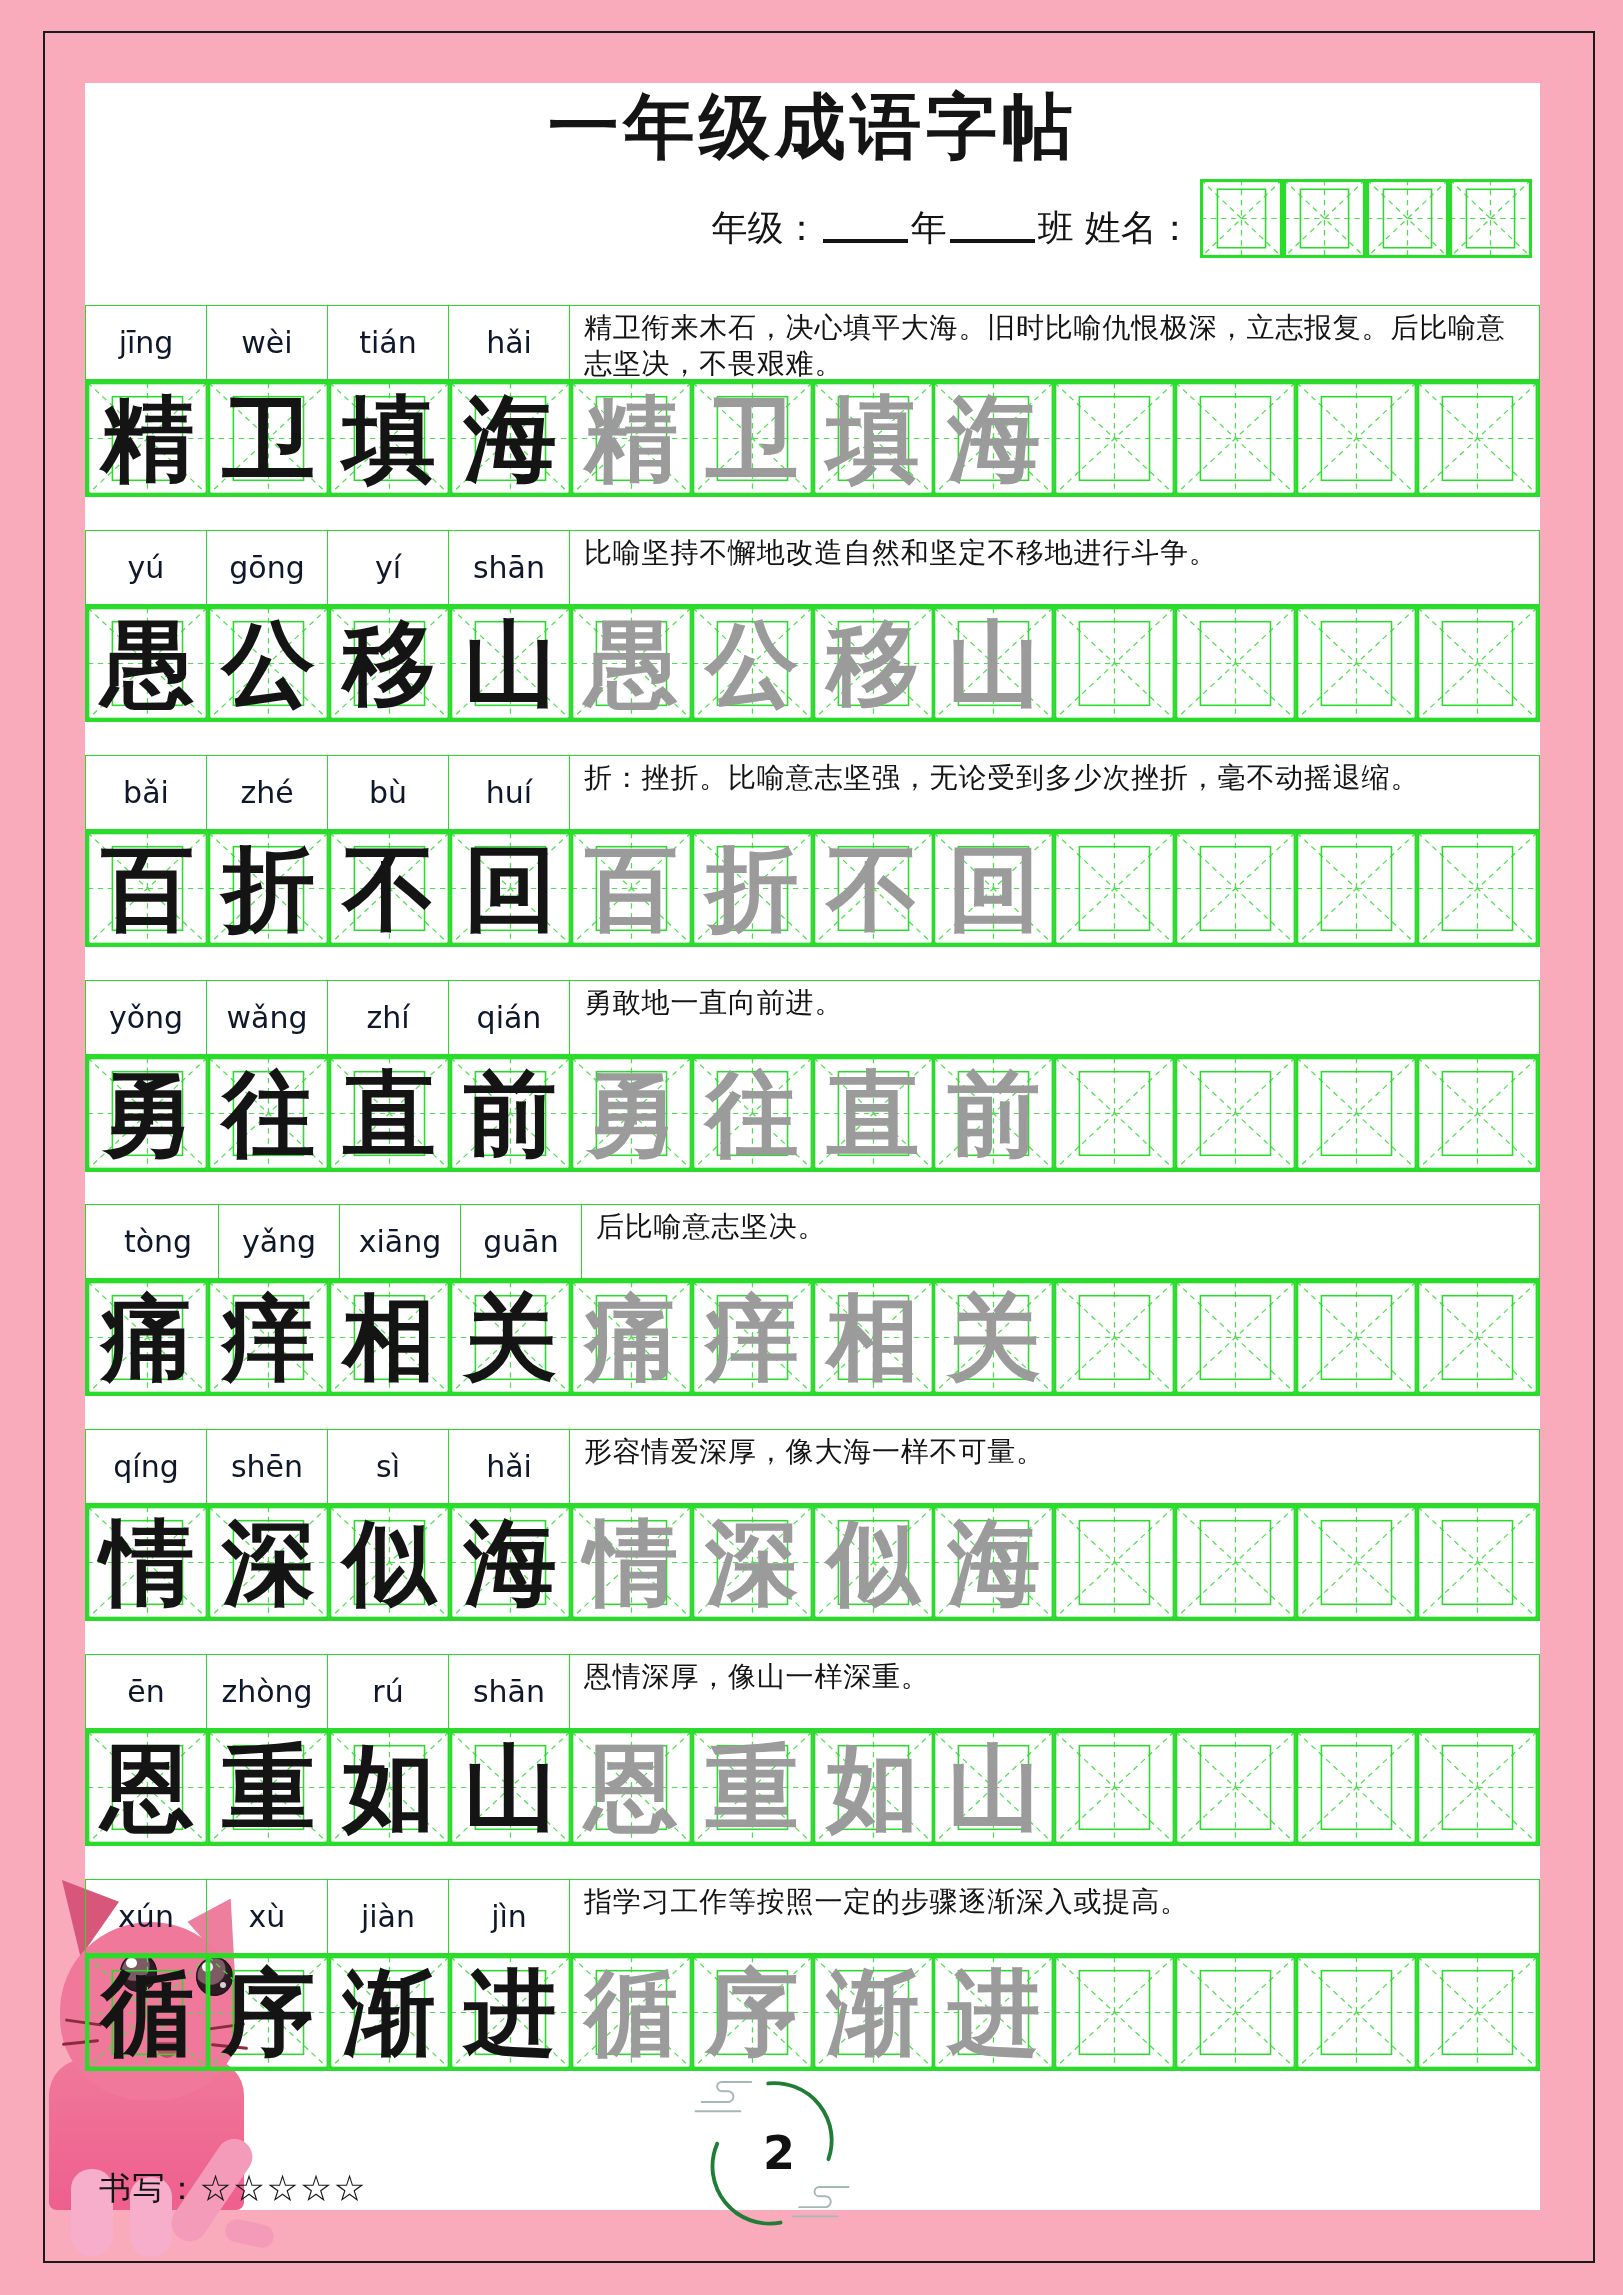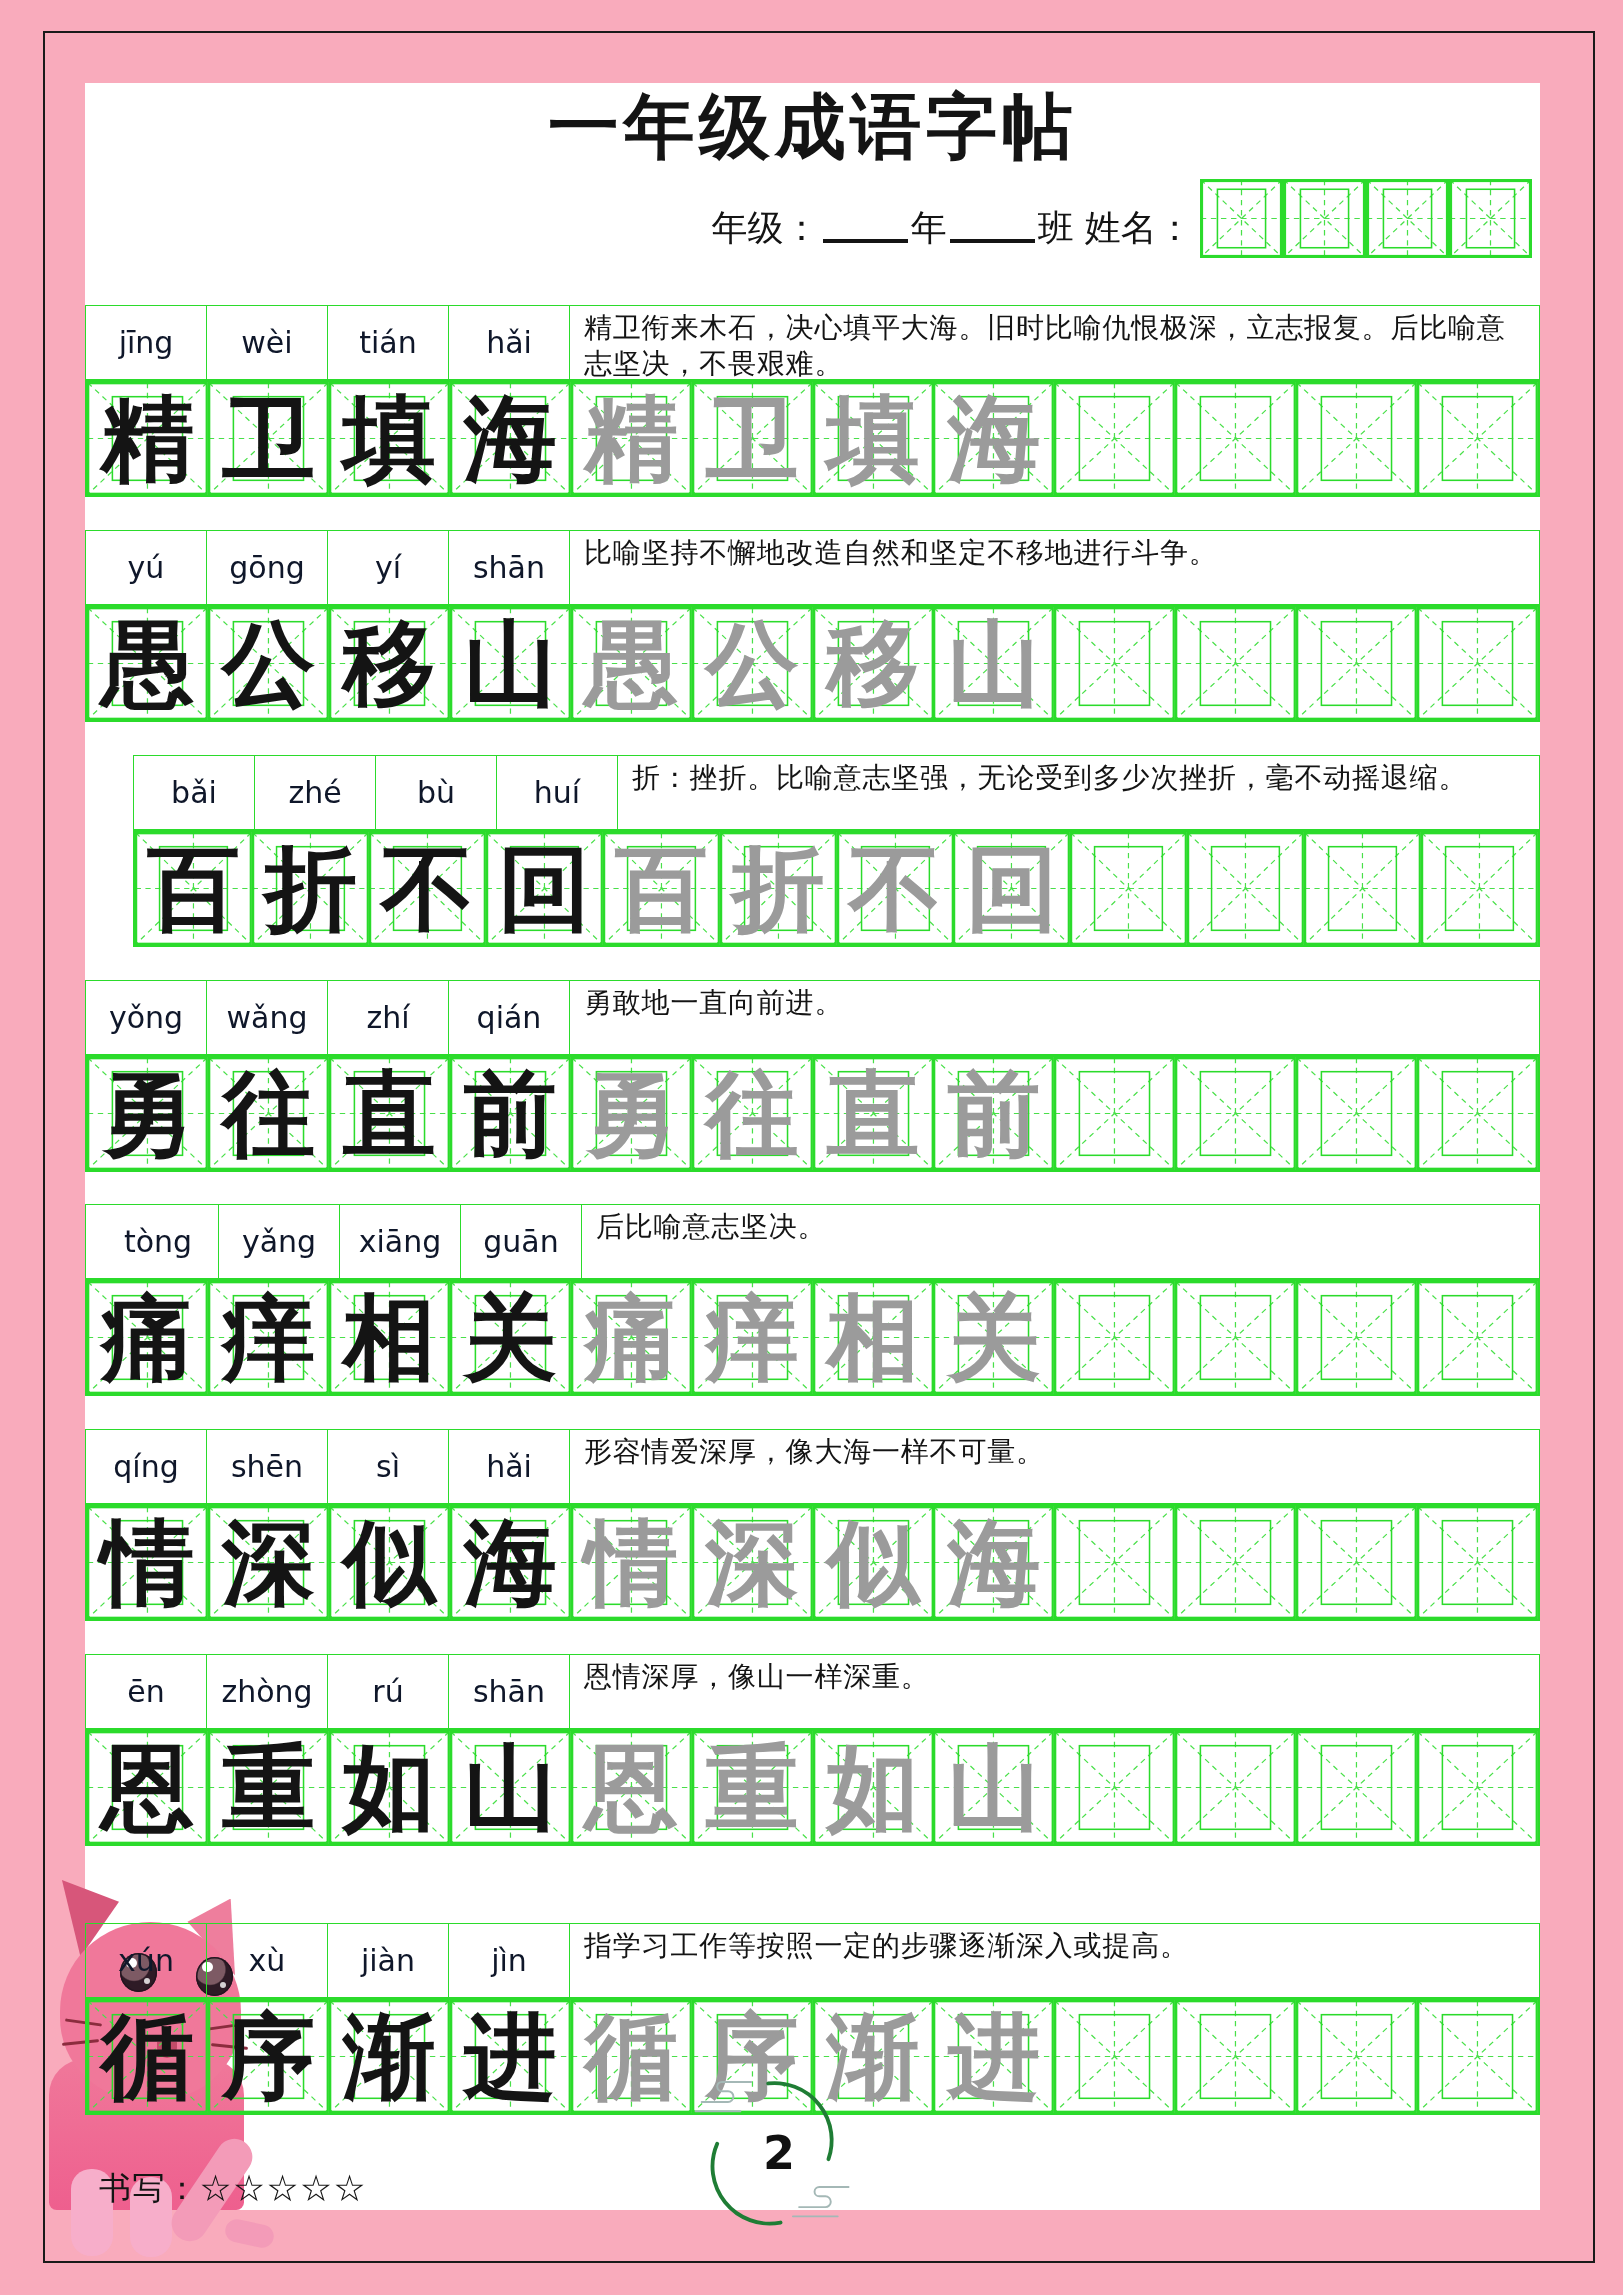--- a/index.html
+++ b/index.html
@@ -550,21 +550,21 @@
                 <line x1="78.5" y1="1" x2="78.5" y2="145"></line>
                 <line x1="1" y1="73" x2="156" y2="73"></line>
               </g>
               <rect x="1.5" y="1.5" width="154" height="143" fill="none" stroke="#2BDB2B" stroke-width="3"></rect>
               <rect x="32.97" y="18.98" width="91.06" height="108.03999999999999" fill="none" stroke="#2BDB2B" stroke-width="2"></rect>
             </svg>
           </div>
         </div>
   </div>
 
-  <div class="row-block" style="top: 672px; padding-left: 48px;">
+  <div class="row-block" style="top: 672px;">
     <div class="pinyin-row">
       <div class="pinyin-cells" style="display:flex;">
             <div class="pinyin-cell">bǎi</div>
             <div class="pinyin-cell">zhé</div>
             <div class="pinyin-cell">bù</div>
             <div class="pinyin-cell">huí</div>
           </div>
       <div class="definition">折：挫折。比喻意志坚强，无论受到多少次挫折，毫不动摇退缩。</div>
     </div>
     <div class="char-row char-cells">
@@ -1380,21 +1380,21 @@
                 <line x1="78.5" y1="1" x2="78.5" y2="145"></line>
                 <line x1="1" y1="73" x2="156" y2="73"></line>
               </g>
               <rect x="1.5" y="1.5" width="154" height="143" fill="none" stroke="#2BDB2B" stroke-width="3"></rect>
               <rect x="32.97" y="18.98" width="91.06" height="108.03999999999999" fill="none" stroke="#2BDB2B" stroke-width="2"></rect>
             </svg>
           </div>
         </div>
   </div>
 
-  <div class="row-block" style="top: 1796px; margin-top: 44px;">
+  <div class="row-block" style="top: 1796px;">
     <div class="pinyin-row">
       <div class="pinyin-cells" style="display:flex;">
             <div class="pinyin-cell">xún</div>
             <div class="pinyin-cell">xù</div>
             <div class="pinyin-cell">jiàn</div>
             <div class="pinyin-cell">jìn</div>
           </div>
       <div class="definition">指学习工作等按照一定的步骤逐渐深入或提高。</div>
     </div>
     <div class="char-row char-cells">

